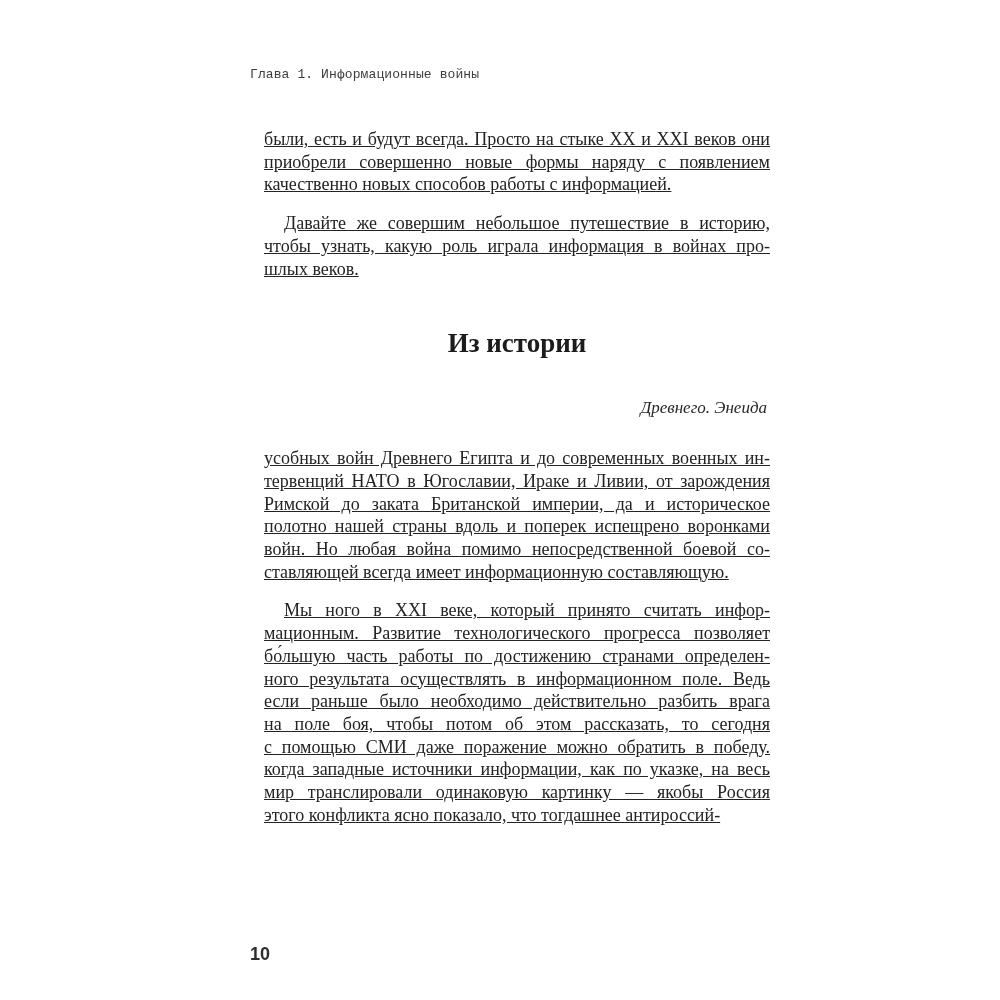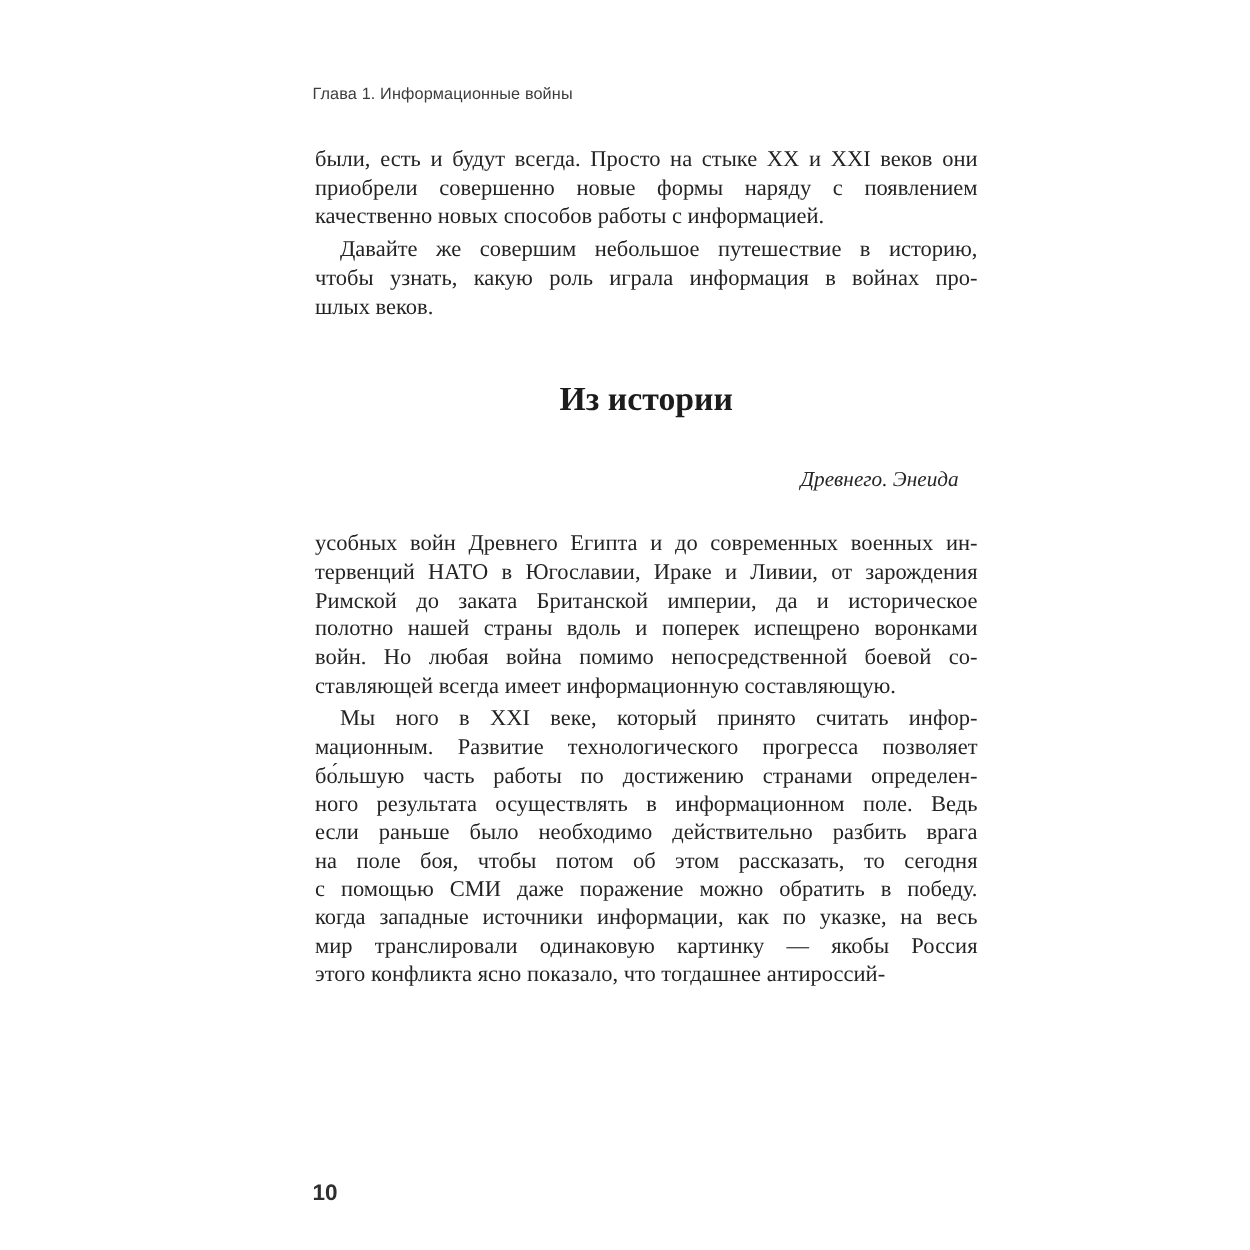--- a/index.html
+++ b/index.html
@@ -12,35 +12,35 @@
     width: 1000px;
     height: 1000px;
     background: #ffffff;
     overflow: hidden;
     font-family: "Liberation Serif", serif;
   }
   .running-head {
     position: absolute;
     left: 250px;
     top: 67px;
-    font-family: Liberation Sans, sans-serif;
+    font-family: Liberation Mono, monospace;
     font-size: 13px;
     letter-spacing: 0.1px;
     color: #3d3d3d;
   }
   .column {
     position: absolute;
     left: 248px;
     top: 112px;
     width: 538px;
     color: #232323;
     font-size: 18px;
     line-height: 22.7px;
   }
-  .para { margin: 4px; }
+  .para { margin: 16px; text-decoration: underline; }
   .line {
     text-align: justify;
     text-align-last: justify;
   }
   .line.last { text-align-last: left; }
   .para.indent .line:first-child { text-indent: 20px; }
   .section-heading {
     margin: 46px 0 0 0;
     font-family: Liberation Serif, serif;
     font-weight: bold;

